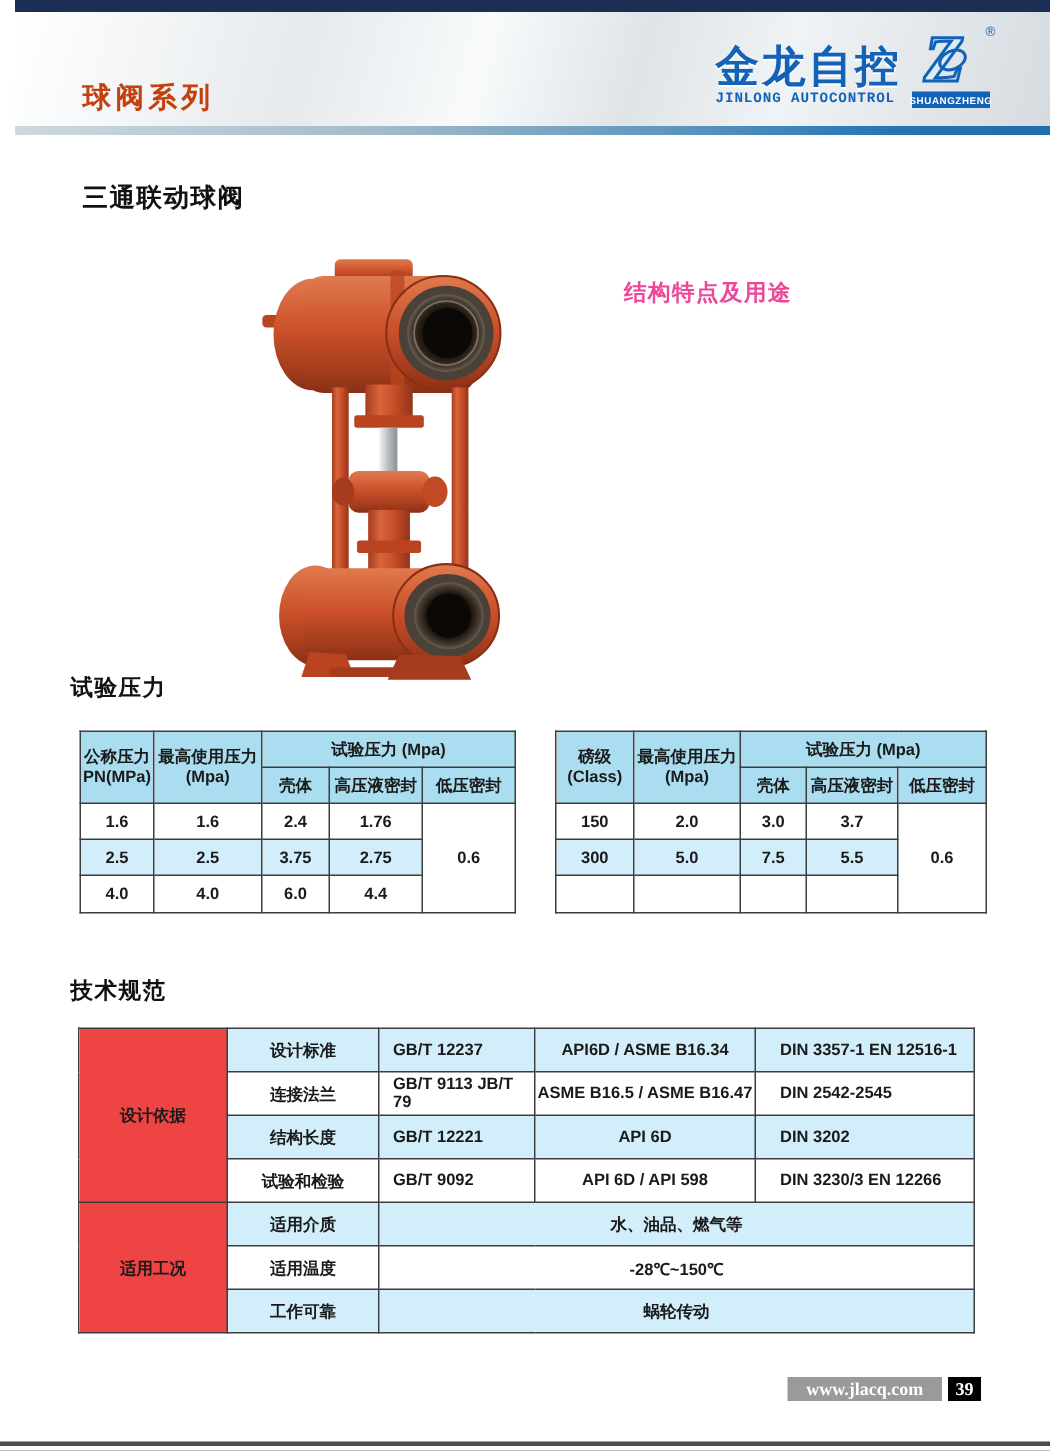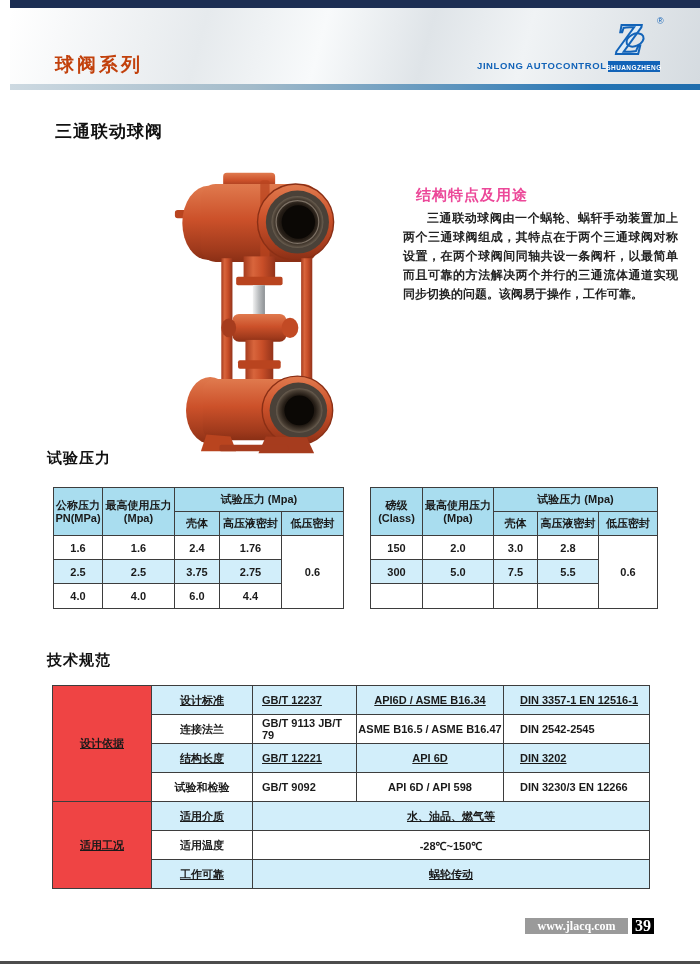--- a/index.html
+++ b/index.html
@@ -23,21 +23,21 @@
   .series-label {
     position:absolute; left:55px; top:52px; font-size:19px; font-weight:bold;
     color:#c2410c; letter-spacing:3px;
   }
   .brand-cn {
     position:absolute; left:477px; top:25px; font-size:29px; font-weight:bold;
     color:#1263b8; letter-spacing:2px; text-shadow:0 1px 0 #ffffff;
   }
   .brand-en {
     position:absolute; left:477px; top:60px; font-size:9.5px; font-weight:bold;
-    color:#1263b8; letter-spacing:0.6px; font-family:Liberation Sans, sans-serif;
+    color:#1263b8; letter-spacing:0.6px; font-family:Liberation Mono, monospace;
   }
   .brand-logo { position:absolute; left:604px; top:14px; width:64px; height:62px; }
   
   .page-title {
     position:absolute; left:55px; top:120px; font-size:17px; font-weight:bold; color:#111;
     letter-spacing:1px;
   }
   .valve-photo { position:absolute; left:172px; top:158px; width:210px; height:297px; }
   .features-heading {
     position:absolute; left:416px; top:186px; font-size:15px; font-weight:bold; color:#ec4899;
@@ -63,46 +63,47 @@
   .pt tr.hdr td { background:#a9ddef; }
   .pt td.blue { background:#d2eefa;margin-left:12px; }
   #table-left  { left:53px;  top:487px; width:290px; }
   #table-right { left:370px; top:487px; width:287px; }
   .pt tr.hr1 { height:24px; } .pt tr.hr2 { height:24px; }
   .pt tr.dr  { height:24px; } .pt tr.dr3 { height:25px; }
   
   #table-spec { left:52px; top:685px; width:597px; font-size:11px; }
   #table-spec tr { height:29px; }
   #table-spec td.grp { background:#a9ddef; }
-  #table-spec tr.blue td { background:#d2eefa;text-decoration:underline; }
+  #table-spec tr.blue td { background:#d2eefa; }
   #table-spec tr.blue td.grp, #table-spec td.grp { background:#ef4444; }
   #table-spec td.gb  { text-align:left; padding-left:9px; }
   #table-spec td.din { text-align:left; padding-left:16px; }
   
   .site-bar {
     position:absolute; left:525px; top:918px; width:103px; height:16px; background:#9a9a9a;
     color:#fff; font-family:"Liberation Serif", serif; font-weight:bold; font-size:12px;
     text-align:center; line-height:16px;
   }
   .page-num {
     position:absolute; left:632px; top:918px; width:22px; height:16px; background:#000;
-    color:#fff; font-family:"Liberation Serif", serif; font-weight:bold; font-size:16px;
+    color:#fff; font-family:"Liberation Serif", serif; font-weight:bold; font-size:12px;
     text-align:center; line-height:16px;
   }
   .bottom-rule { position:absolute; left:0; top:961px; width:700px; height:3px; background:#4c4c4c; }
 </style>
 </head>
 <body>
 
 <div id="page">
 
   <div class="topbar"></div>
   <div class="silver"></div>
   <div class="bluebar"></div>
   <div class="series-label">球阀系列</div>
+  <div class="brand-cn">金龙自控</div>
   <div class="brand-en">JINLONG AUTOCONTROL</div>
   <svg class="brand-logo" viewBox="0 0 64 62">
     <text x="12" y="40" font-family="Liberation Serif, serif" font-style="italic" font-weight="bold" font-size="44" fill="#dcebf7" stroke="#1263b8" stroke-width="2">Z</text>
     <ellipse cx="31" cy="26" rx="9" ry="6" fill="none" stroke="#1263b8" stroke-width="2" transform="rotate(-25 31 26)"></ellipse>
     <text x="53" y="10" font-size="9" fill="#1263b8">®</text>
     <rect x="4" y="47" width="52" height="11" fill="#1263b8"></rect>
     <text x="30" y="55.5" font-size="6.5" font-weight="bold" fill="#ffffff" text-anchor="middle" letter-spacing="0.4">SHUANGZHENG</text>
   </svg>
 
   <div class="page-title">三通联动球阀</div>
@@ -161,21 +162,20 @@
     <ellipse cx="132" cy="272" rx="38" ry="37" fill="url(#gBody)" stroke="#8a2f15" stroke-width="1.5"></ellipse>
     <ellipse cx="133" cy="272" rx="31" ry="30" fill="#4a4138"></ellipse>
     <ellipse cx="134" cy="272" rx="25" ry="24" fill="url(#gBore)"></ellipse>
     <ellipse cx="134" cy="272" rx="16" ry="16" fill="#0b0805"></ellipse>
     <path d="M34 298 L28 316 L66 316 L60 300 Z" fill="#b9441f"></path>
     <path d="M98 300 L90 318 L150 318 L142 301 Z" fill="#a63c1e"></path>
     <rect x="48" y="309" width="74" height="7" rx="2" fill="#a63c1e"></rect>
   </svg>
 
   <div class="features-heading">结构特点及用途</div>
-  <div class="features-body">三通联动球阀由一个蜗轮、蜗轩手动装置加上两个三通球阀组成，其特点在于两个三通球阀对称设置，在两个球阀间同轴共设一条阀杆，以最简单而且可靠的方法解决两个并行的三通流体通道实现同步切换的问题。该阀易于操作，工作可靠。</div>
 
   <div class="sec-heading" id="h-test">试验压力</div>
 
   <table class="pt" id="table-left">
     <colgroup>
         <col style="width:49px">
         <col style="width:72px">
         <col style="width:45px">
         <col style="width:62px">
         <col style="width:62px">
@@ -241,21 +241,21 @@
     </tr>
     <tr class="hdr hr2">
       <td>壳体</td>
       <td>高压液密封</td>
       <td>低压密封</td>
     </tr>
     <tr class="dr">
       <td>150</td>
       <td>2.0</td>
       <td>3.0</td>
-      <td>2.8</td>
+      <td>3.7</td>
       <td rowspan="3">0.6</td>
     </tr>
     <tr class="dr">
       <td class="blue">300</td>
       <td class="blue">5.0</td>
       <td class="blue">7.5</td>
       <td class="blue">5.5</td>
     </tr>
     <tr class="dr dr3">
       <td></td>

